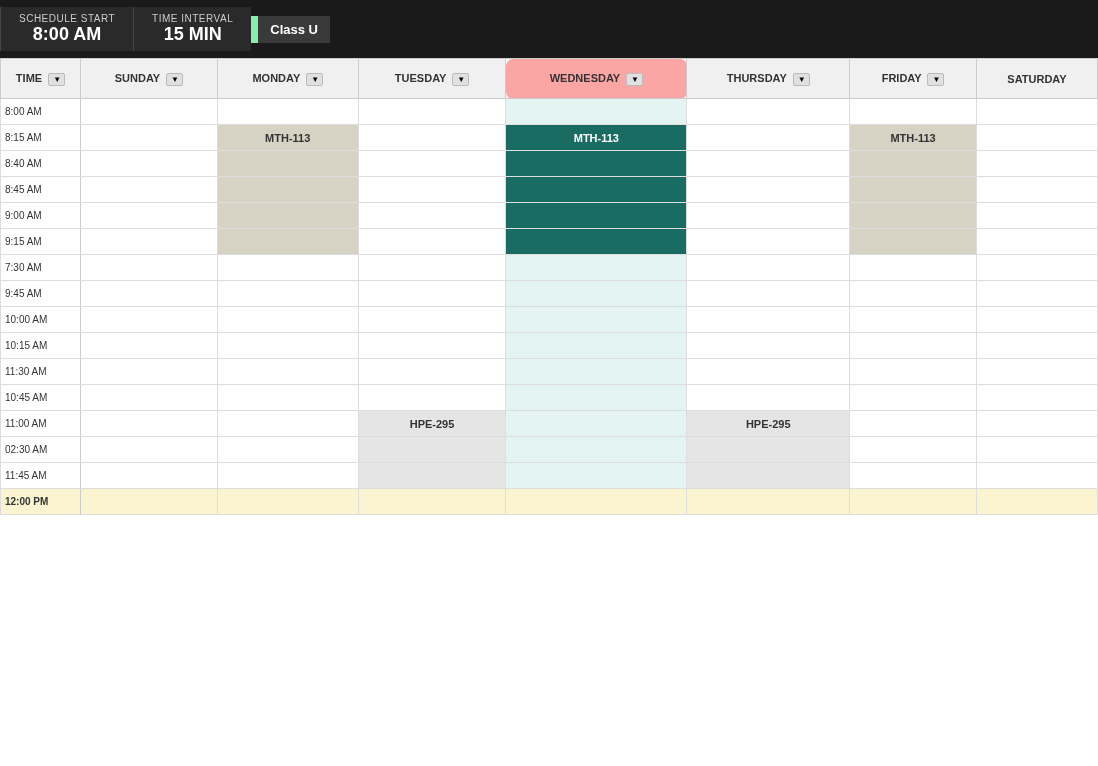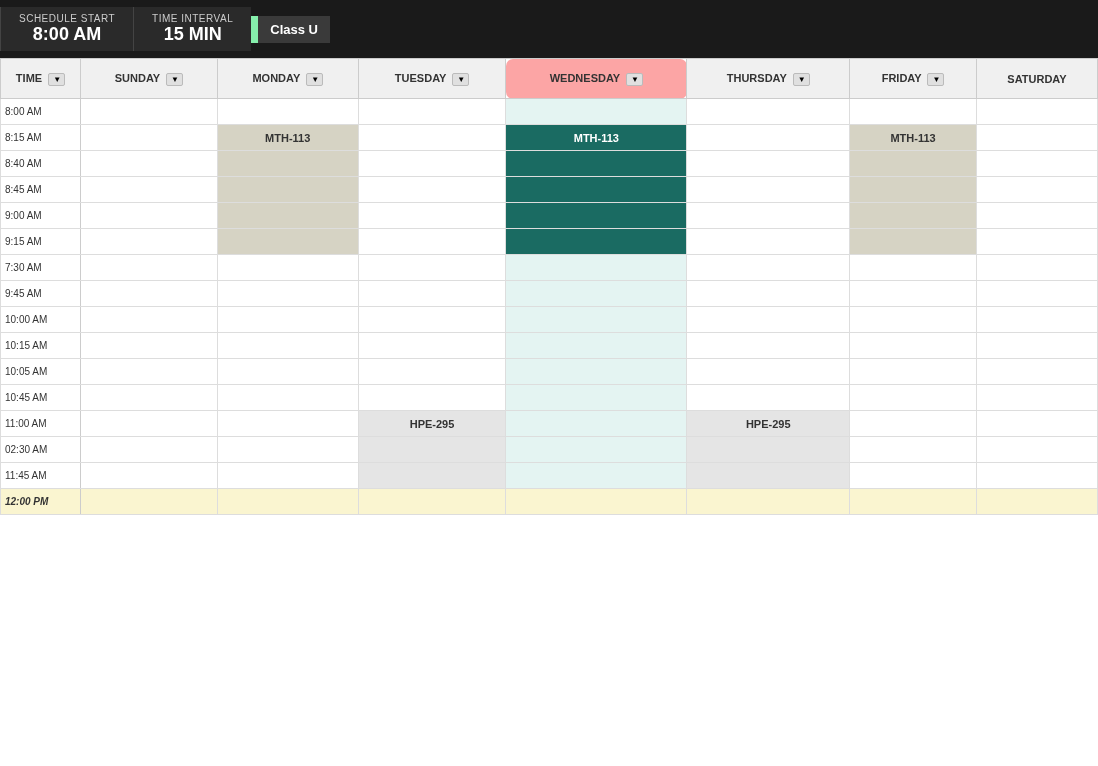--- a/index.html
+++ b/index.html
@@ -119,21 +119,20 @@
       background: #1a6b62;
       color: #fff;
     }
     .class-label-cell {
       font-weight: bold;
     }
     .noon-row td {
       background: #faf5d0 !important;
       color: #333;
       font-weight: bold;
-      font-style: italic;
     }
     .noon-row .time-cell {
       color: #333;
       font-weight: bold;
     }
 
     .filter-btn {
       display: inline-flex;
       align-items: center;
       background: #e0e0e0;
@@ -325,21 +324,21 @@
           <td class="time-cell">10:15 AM</td>
           <td class="day-cell"></td>
           <td class="day-cell"></td>
           <td class="day-cell"></td>
           <td class="day-cell wednesday-col"></td>
           <td class="day-cell"></td>
           <td class="day-cell"></td>
           <td class="day-cell"></td>
         </tr>
         <tr>
-          <td class="time-cell">10:05 AM</td>
+          <td class="time-cell">11:30 AM</td>
           <td class="day-cell"></td>
           <td class="day-cell"></td>
           <td class="day-cell"></td>
           <td class="day-cell wednesday-col"></td>
           <td class="day-cell"></td>
           <td class="day-cell"></td>
           <td class="day-cell"></td>
         </tr>
         <tr>
           <td class="time-cell">10:45 AM</td>

